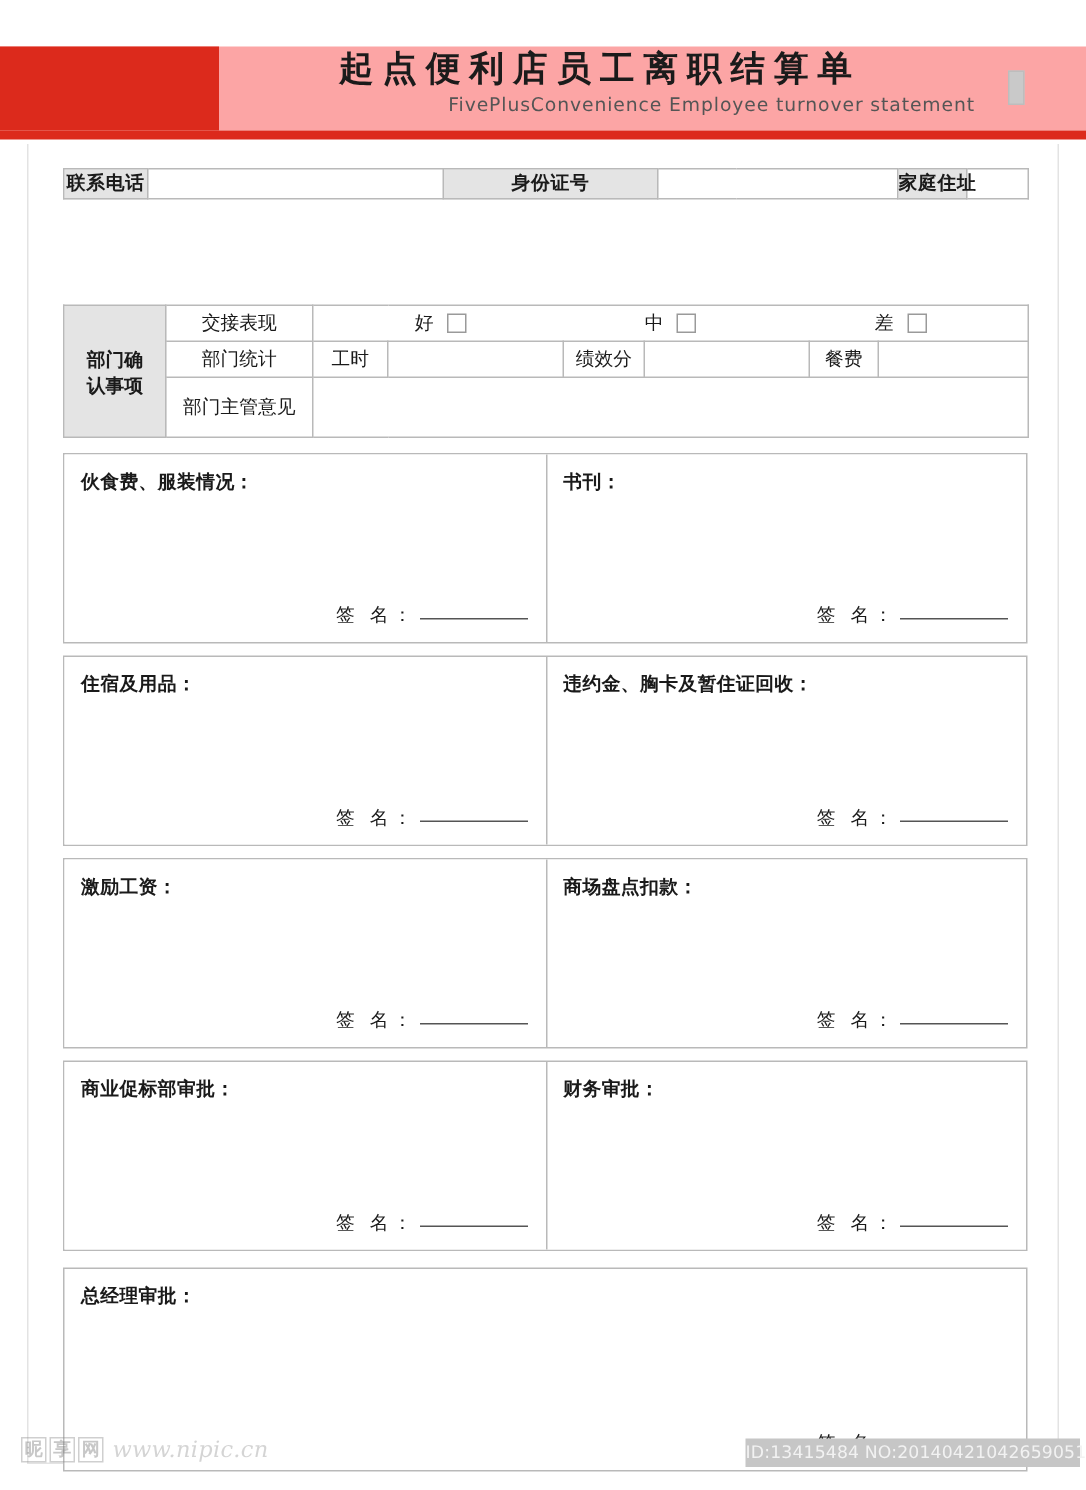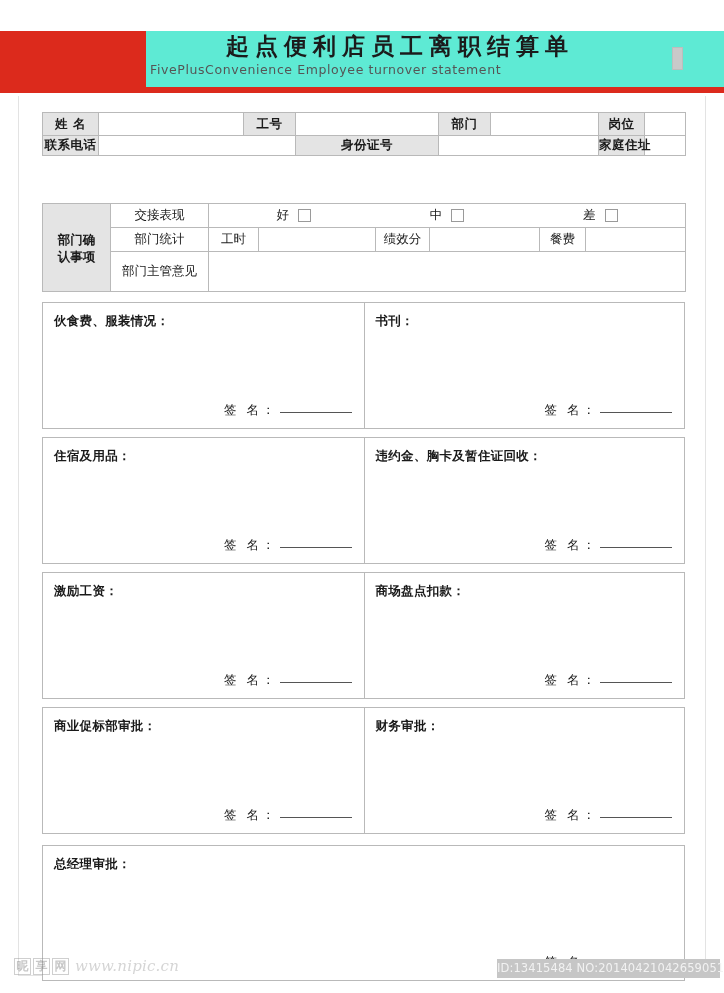--- a/index.html
+++ b/index.html
@@ -14,21 +14,21 @@
     font-family: "DejaVu Sans", "Liberation Sans", sans-serif;
     color: #1a1a1a;
     overflow: hidden;
   }
 
   
   .header {
     position: absolute;
     left: 0; top: 31px;
     width: 724px; height: 56px;
-    background: #5eead4;
+    background: #fca5a5;
     padding-left: 43px;
   }
   .header-redblock {
     position: absolute;
     left: 0; top: 0;
     width: 146px; height: 56px;
     background: #dc2a1c;
   }
   .header-titles {
     position: absolute;
@@ -45,21 +45,21 @@
     letter-spacing: 6px;
     color: #1b1b1b;
     font-family: "DejaVu Sans", "Liberation Sans", sans-serif;
     line-height: 28px;
     white-space: nowrap;
   }
   .title-en {
     position: absolute;
     left: 0; top: 31px;
     width: 500px;
-    text-align: left;
+    text-align: right;
     font-size: 12.5px;
     letter-spacing: 0.6px;
     color: #555555;
     font-family: "DejaVu Sans", "Liberation Sans", sans-serif;
     line-height: 16px;
     white-space: nowrap;
   }
   .header-mark {
     position: absolute;
     left: 672px; top: 16px;
@@ -279,30 +279,20 @@
       <col style="width:56px">
         <col style="width:145px">
       <col style="width:52px">
         <col style="width:143px">
       <col style="width:52px">
         <col style="width:108px">
       <col style="width:46px">
         <col style="width:41px">
     </colgroup>
     <tbody>
-      <tr class="r1">
-        <td class="lbl">姓 名</td>
-        <td class="val"></td>
-        <td class="lbl">工号</td>
-        <td class="val"></td>
-        <td class="lbl">部门</td>
-        <td class="val"></td>
-        <td class="lbl">岗位</td>
-        <td class="val"></td>
-      </tr>
       <tr class="r2">
         <td class="lbl">联系电话</td>
         <td class="val" colspan="2"></td>
         <td class="lbl">身份证号</td>
         <td class="val" colspan="2"></td>
         <td class="lbl">家庭住址</td>
         <td class="val"></td>
       </tr>
     </tbody>
   </table>

